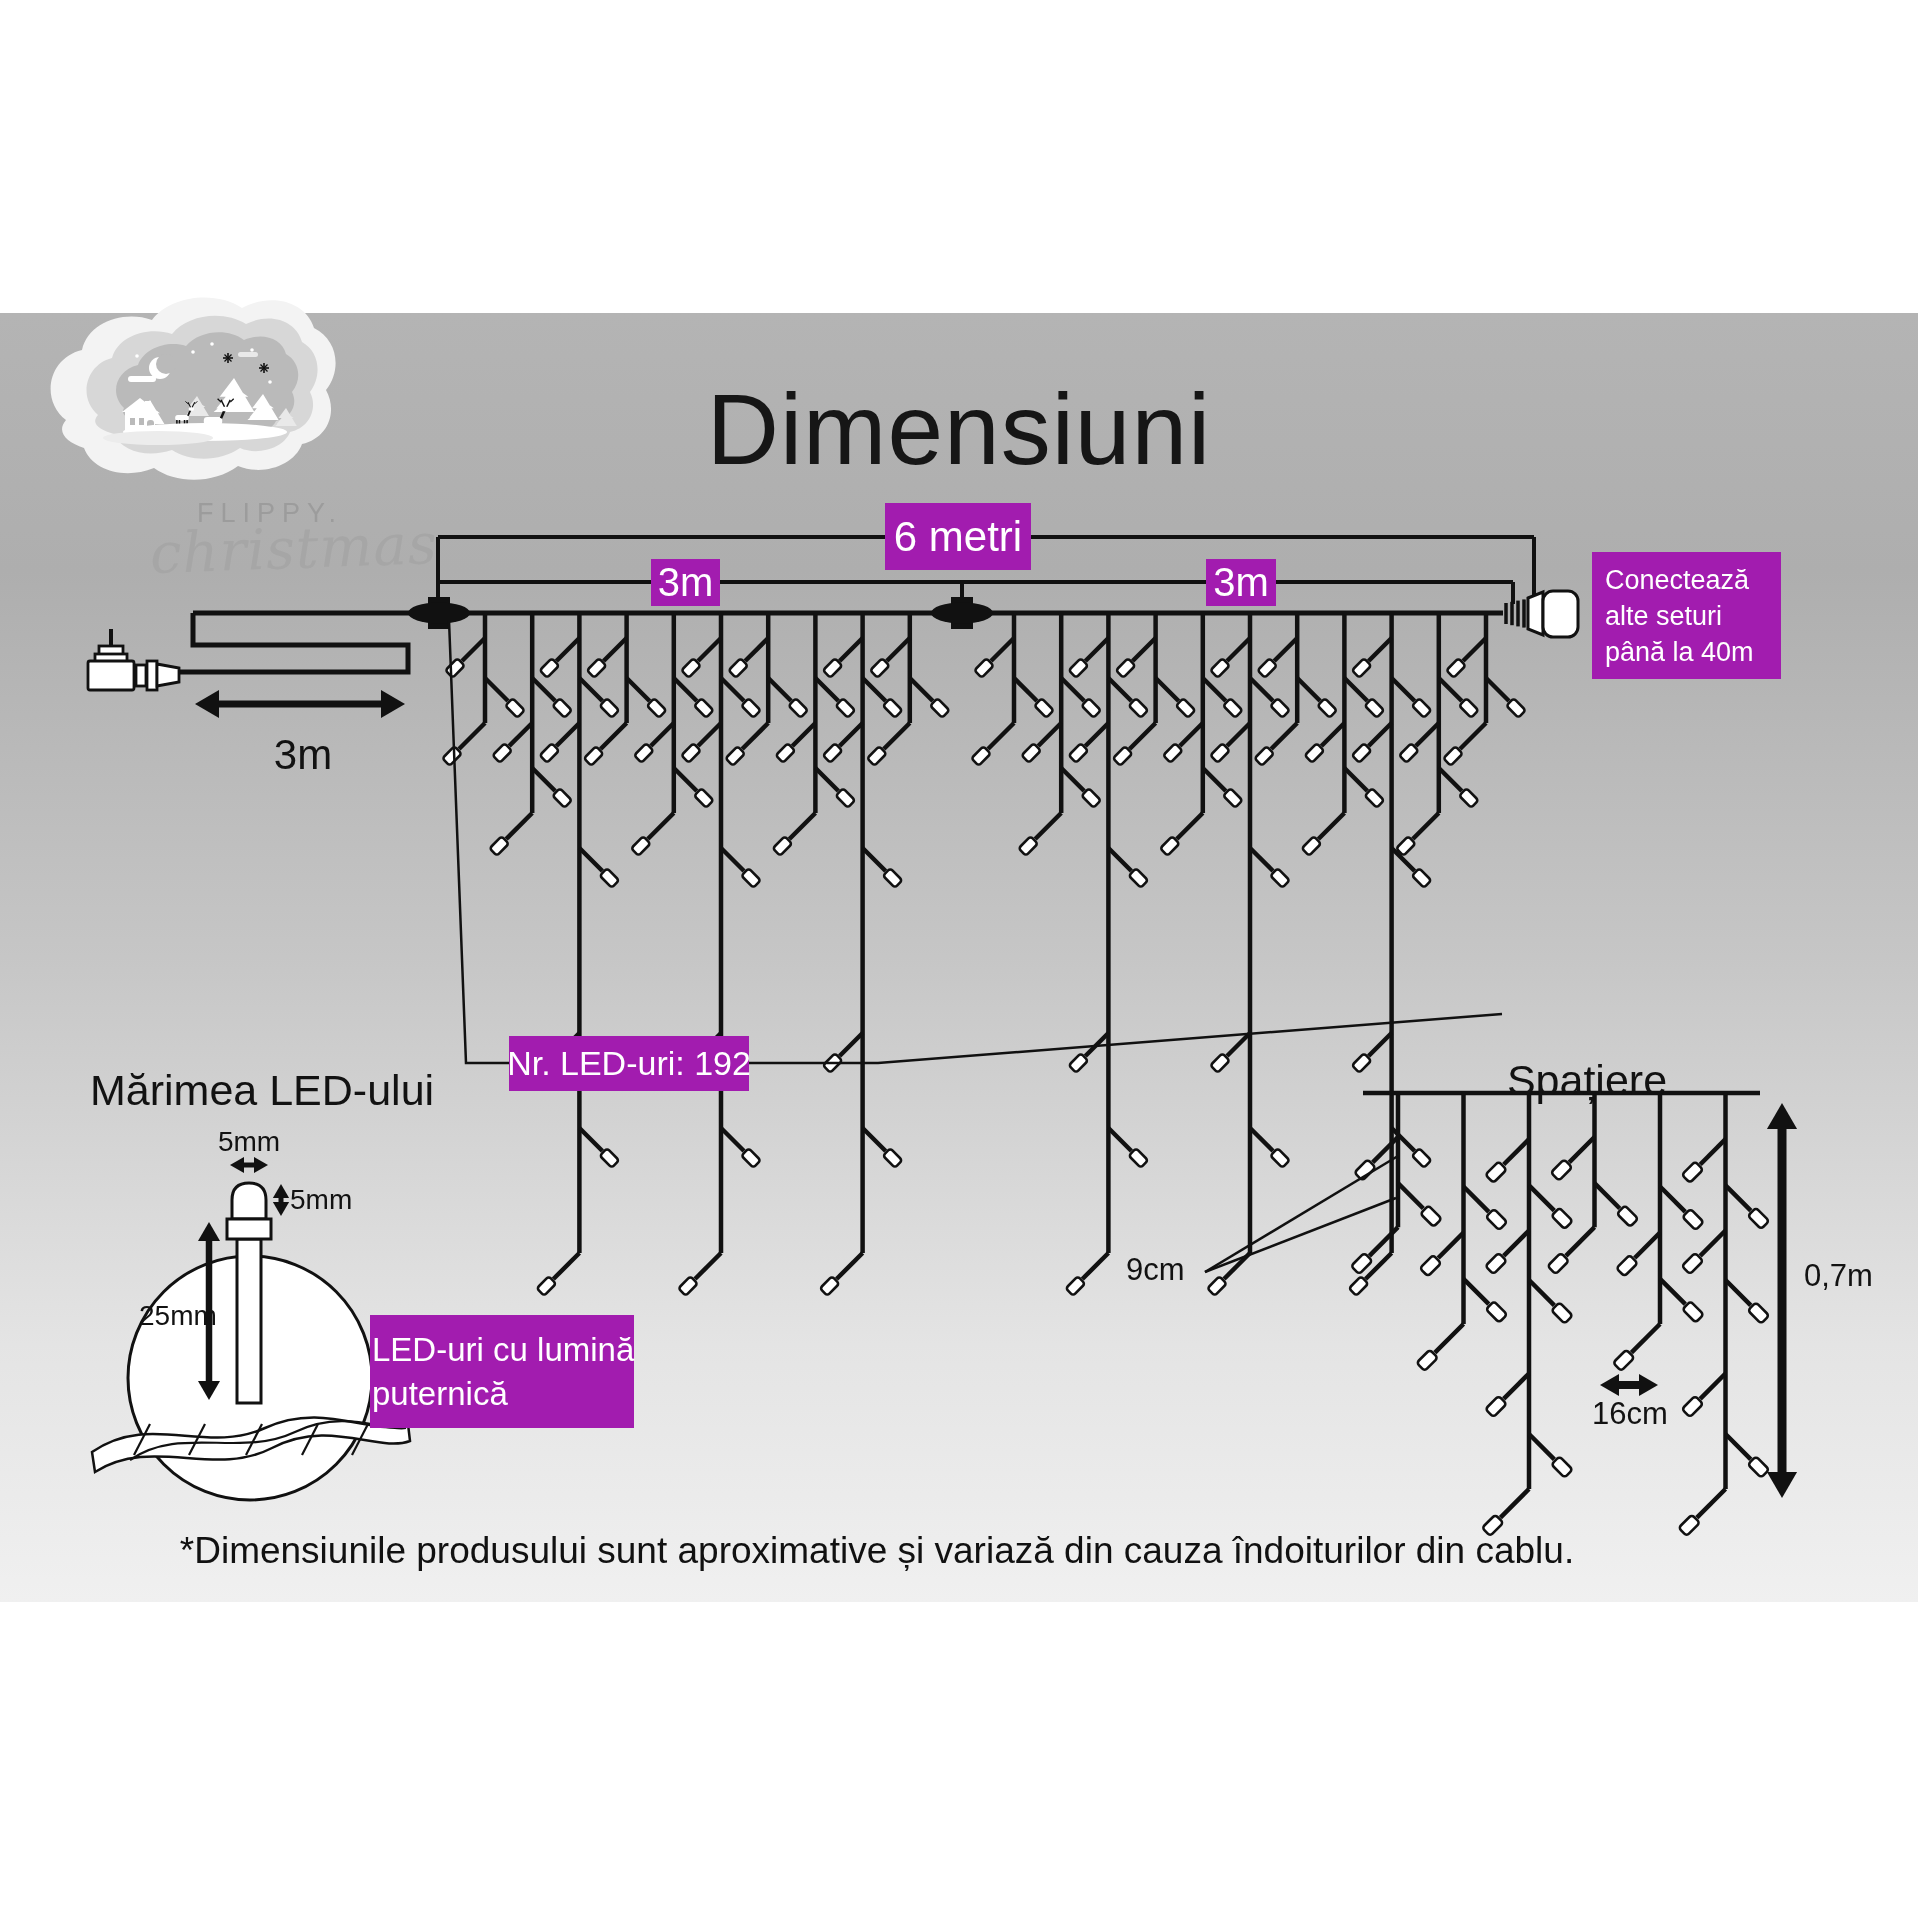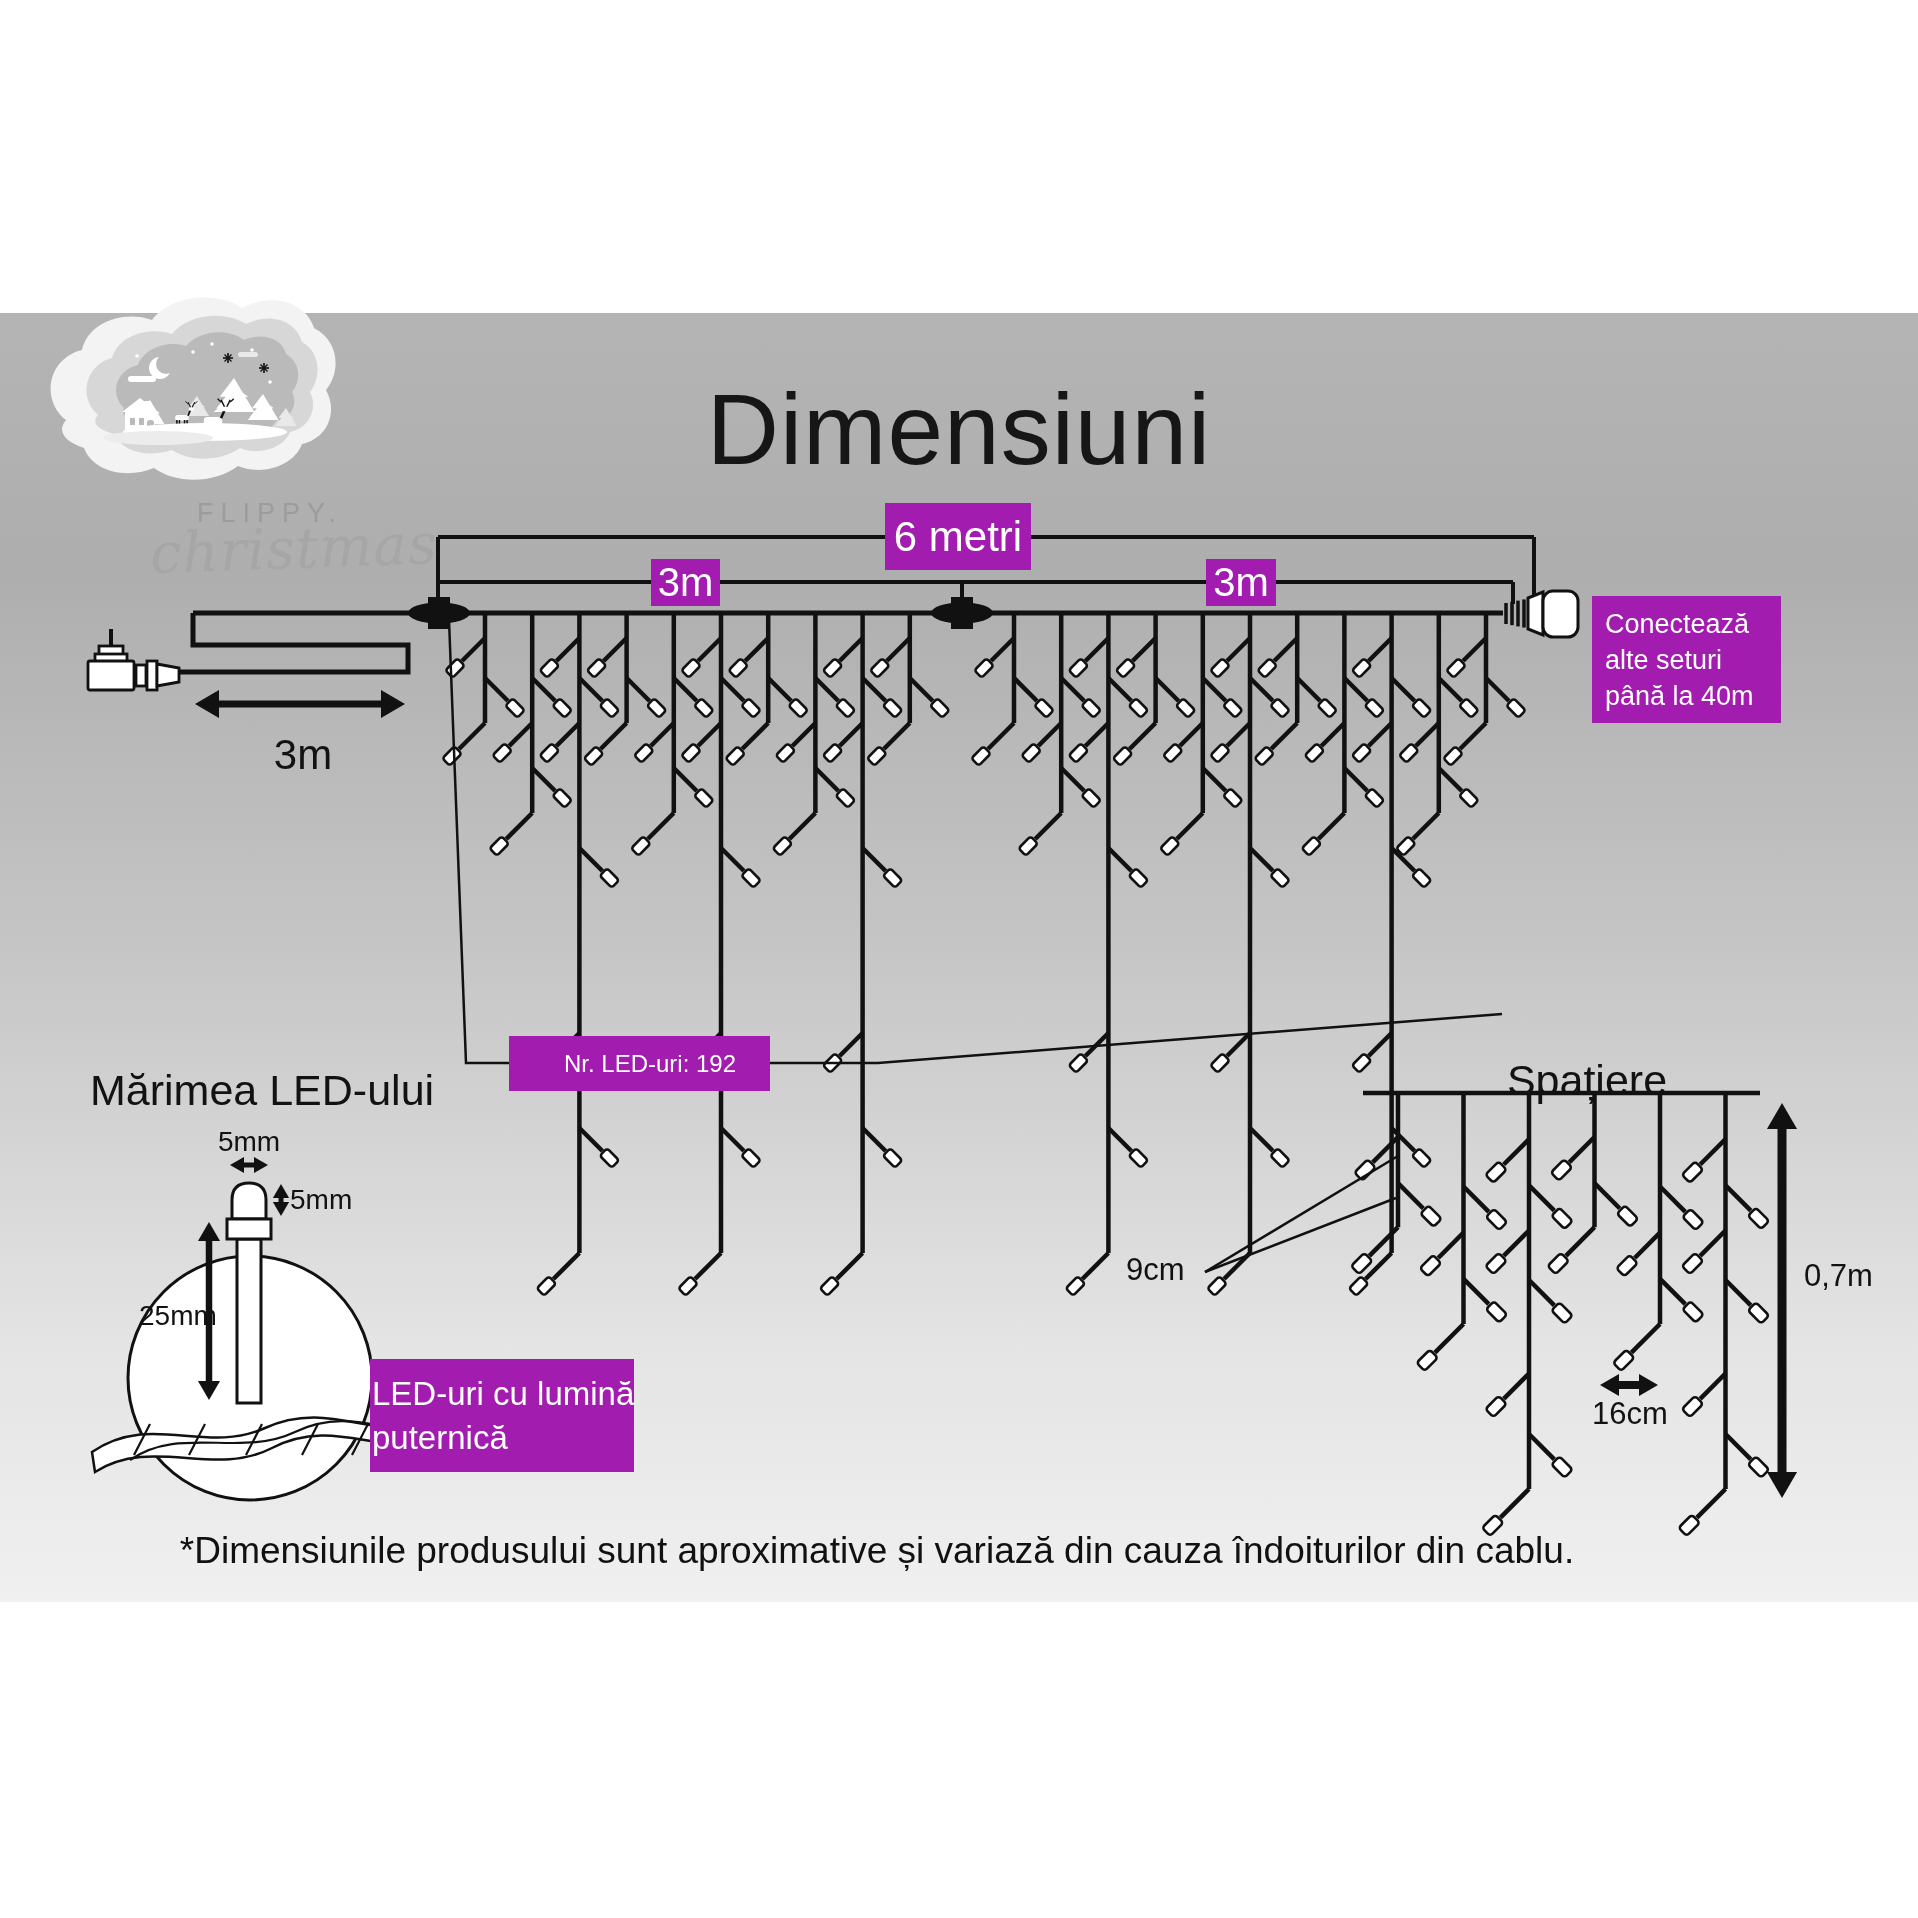--- a/index.html
+++ b/index.html
@@ -4,21 +4,21 @@
 <style>
   html,body{margin:0;padding:0;background:#fff;}
   .page{position:relative;width:1918px;height:1918px;background:#ffffff;
         font-family:"Liberation Sans",sans-serif;overflow:hidden;}
   .gray-band{position:absolute;left:0;top:313px;width:1918px;height:1289px;
         background:linear-gradient(180deg,#b4b4b4 0%,#aeaeae 20%,#c6c6c6 50%,#e4e4e4 80%,#f0f0f0 100%);}
   #diagram-svg{position:absolute;left:0;top:0;z-index:2;}
   .lbl{position:absolute;z-index:3;color:#121212;white-space:nowrap;}
   .box{position:absolute;z-index:3;background:#a21caf;color:#ffffff;
        display:flex;align-items:center;justify-content:center;white-space:nowrap;}
-  .box.left-align{flex-direction:column;align-items:flex-start;justify-content:center;margin-top:44px;}
+  .box.left-align{flex-direction:column;align-items:flex-start;justify-content:center;}
   .title{position:absolute;left:0;width:1918px;text-align:center;z-index:3;
          font-size:100px;color:#161616;letter-spacing:1px;}
   .footer{position:absolute;left:0;width:1754px;text-align:center;z-index:3;
           font-size:37px;color:#111;}
   .flippy{position:absolute;z-index:3;color:#9c9c9c;font-size:27px;letter-spacing:7px;}
   .christmas{position:absolute;z-index:3;color:#a6a6a6;font-size:56px;
              font-family:"DejaVu Serif",serif;font-style:italic;transform:rotate(-2deg);
              letter-spacing:1px;}
   .centered{text-align:center;}
 </style>
@@ -512,21 +512,21 @@
   <div class="box" style="left:651px;top:559px;width:69px;height:47px;font-size:40px;">3m</div>
   <div class="box" style="left:1206px;top:559px;width:70px;height:47px;font-size:40px;">3m</div>
 
   <div class="box left-align" style="left:1592px;top:552px;width:189px;height:127px;
        font-size:27px;line-height:36px;padding-left:13px;box-sizing:border-box;">
     <span>Conectează</span>
     <span>alte seturi</span>
     <span>până la 40m</span>
   </div>
 
-  <div class="box" style="left:509px;top:1036px;width:240px;height:55px;font-size:24px;padding-left:21px;">Nr. LED-uri: 192</div>
+  <div class="box" style="left:509px;top:1036px;width:240px;height:55px;font-size:34px;">Nr. LED-uri: 192</div>
 
   <div class="lbl centered" style="left:253px;top:731px;width:100px;font-size:42px;">3m</div>
 
   <div class="lbl" style="left:90px;top:1066px;font-size:43px;">Mărimea LED-ului</div>
   <div class="lbl centered" style="left:204px;top:1126px;width:90px;font-size:28px;">5mm</div>
   <div class="lbl" style="left:290px;top:1184px;font-size:28px;">5mm</div>
   <div class="lbl" style="left:139px;top:1300px;font-size:28px;">25mm</div>
   <div class="box left-align" style="left:370px;top:1315px;width:264px;height:113px;
        font-size:33px;line-height:44px;padding-left:2px;box-sizing:border-box;">
     <span>LED-uri cu lumină</span>

